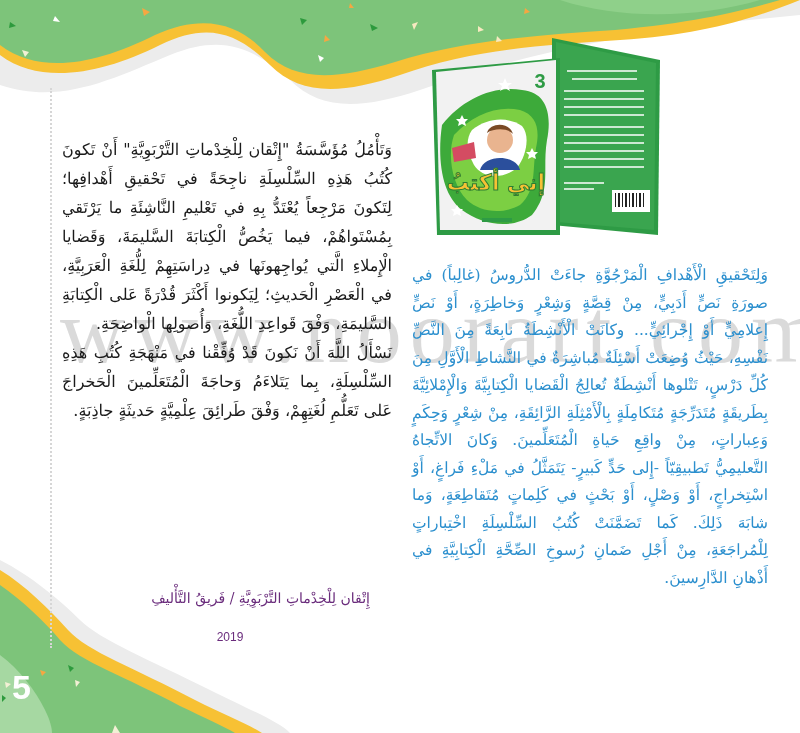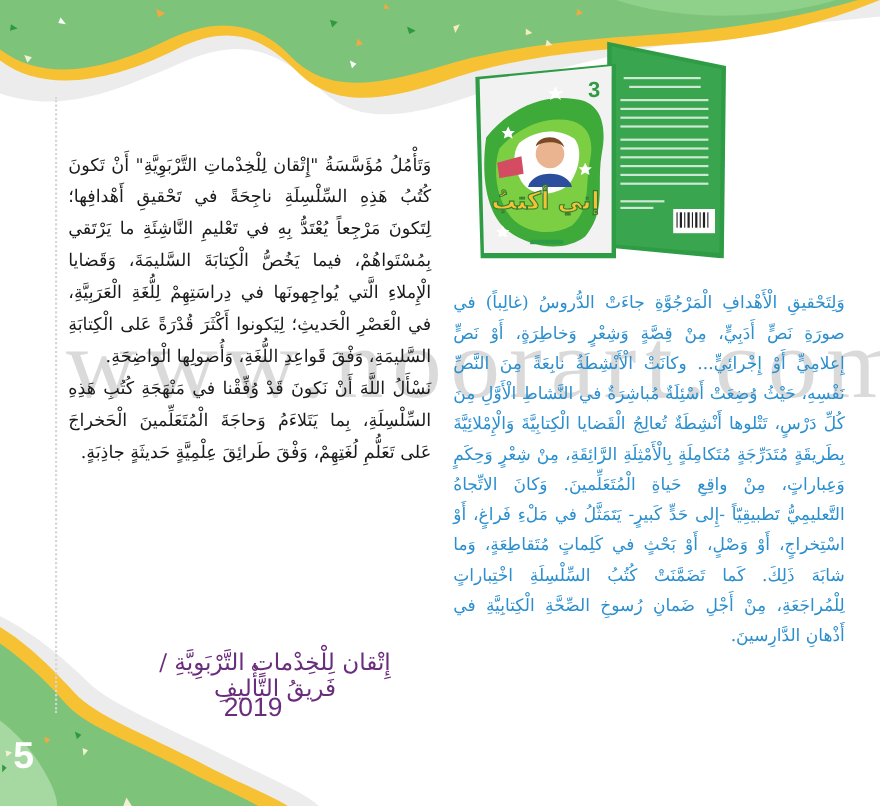--- a/index.html
+++ b/index.html
@@ -2,22 +2,22 @@
 <html><head>
 <meta charset="utf-8">
 <style>
   html, body { margin:0; padding:0; }
   body { width:800px; height:733px; position:relative; overflow:hidden; background:#ffffff; font-family:"DejaVu Serif", serif; }
   .bg-svg { position:absolute; left:0; top:0; width:800px; height:733px; }
   .dotted-line { position:absolute; left:50px; top:88px; width:0; height:560px; border-left:2px dotted #d6d6d6; }
   .left-col { position:absolute; left:62px; top:135px; width:330px; direction:rtl; text-align:justify; color:#1a1a1a; font-size:16px; line-height:29px; }
   .left-col p { margin:0; }
   .left-col .para2 { margin-top:0; }
-  .signature { position:absolute; left:130px; top:590px; width:240px; direction:rtl; text-align:center; color:#6a2c7c; font-size:21px; }
-  .year { position:absolute; left:180px; top:630px; width:100px; text-align:center; color:#6a2c7c; font-family:"Liberation Sans", sans-serif; font-size:24px; }
+  .signature { position:absolute; left:130px; top:590px; width:240px; direction:rtl; color:#6a2c7c; font-size:14px; }
+  .year { position:absolute; left:180px; top:630px; width:100px; text-align:center; color:#6a2c7c; font-family:"Liberation Sans", sans-serif; font-size:12px; }
   .right-col { position:absolute; left:400px; top:250px; width:380px; direction:rtl; text-align:justify; color:#2b8fce; font-size:15.5px; line-height:27.5px; }
   .right-col p { margin:12px; }
   .page-number { position:absolute; left:12px; top:668px; color:#ffffff; font-family:"Liberation Sans", sans-serif; font-weight:bold; font-size:34px; }
   .watermark { position:absolute; left:60px; top:280px; color:rgba(150,150,150,0.35); font-family:"Liberation Serif", serif; font-size:90px; letter-spacing:8px; white-space:nowrap; pointer-events:none; }
   .book { position:absolute; }
 </style>
 </head>
 <body>
 
 <svg class="bg-svg" viewBox="0 0 800 733" xmlns="http://www.w3.org/2000/svg">

